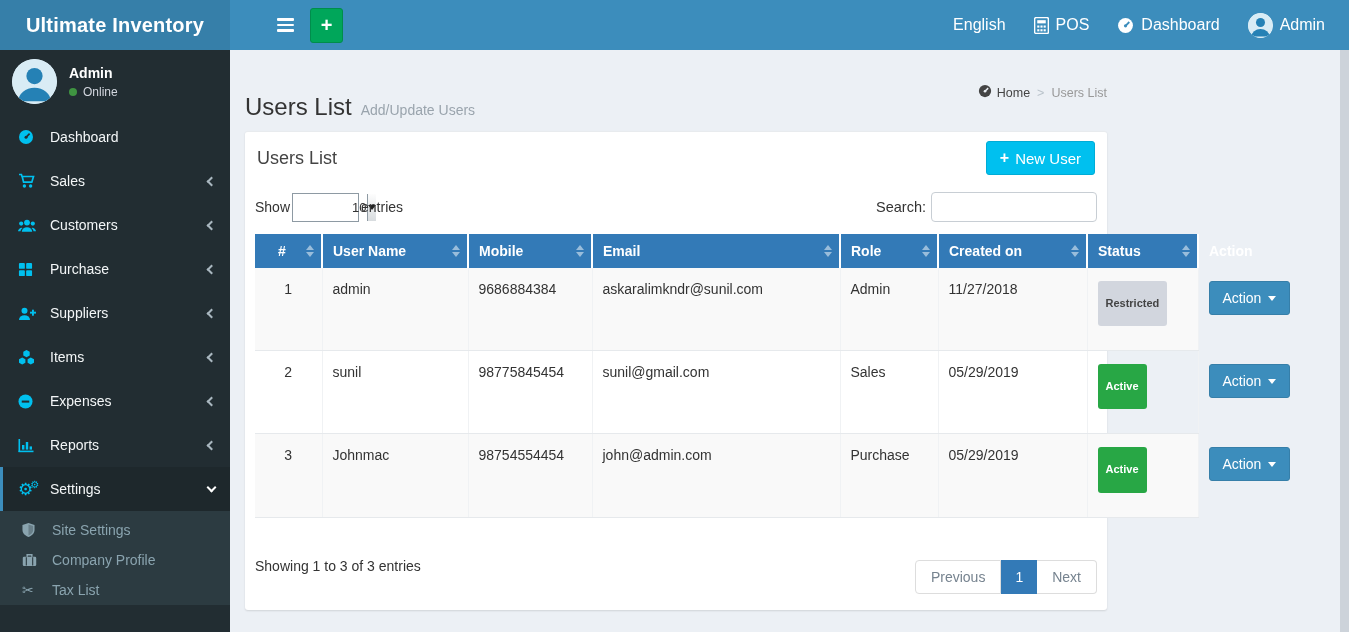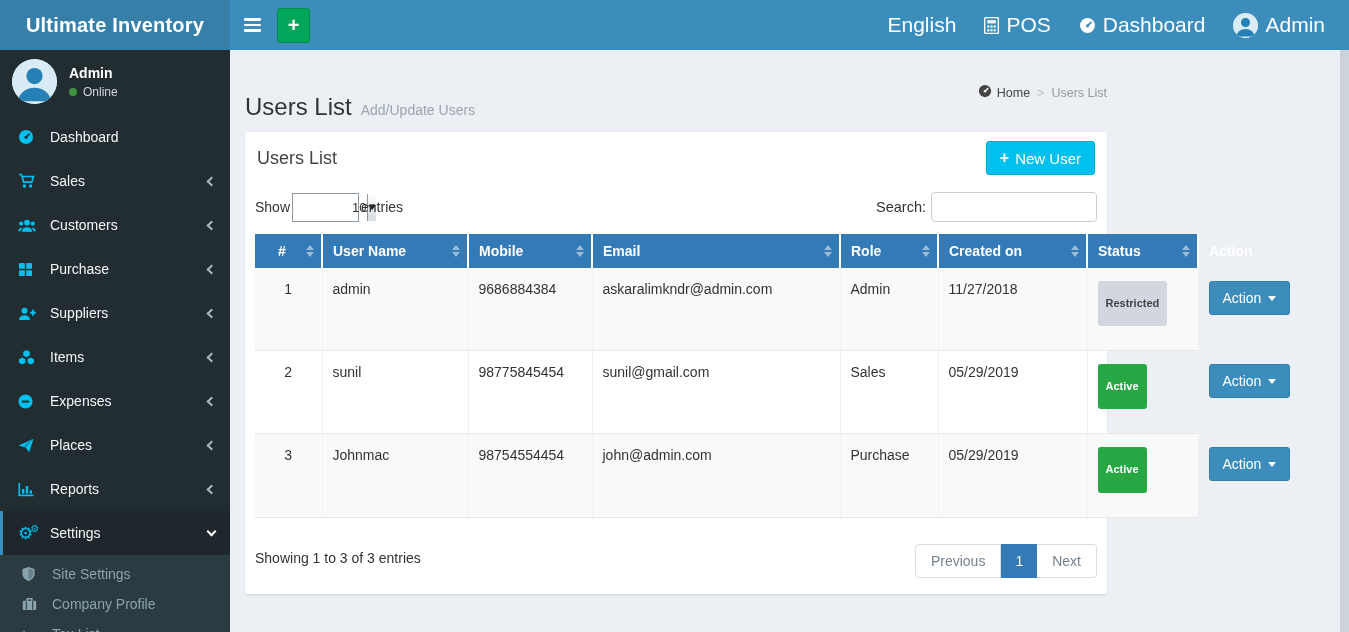--- a/index.html
+++ b/index.html
@@ -1,27 +1,27 @@
 <!DOCTYPE html>
 <html><head>
 <meta charset="utf-8">
 <style>
   * { box-sizing: border-box; margin: 0; padding: 0; }
   html,body { width:1349px; height:632px; overflow:hidden; }
   body { font-family:"Liberation Sans", sans-serif; background:#ecf0f5; position:relative; font-size:14px; color:#333; }
 
   
-  .navbar { position:absolute; top:0; left:0; width:1349px; height:50px; background:#3c8dbc; display:flex; align-items:center; }
+  .navbar { position:absolute; top:0; left:0; width:1349px; height:50px; background:#3c8dbc; display:flex; align-items:center;gap:33px; }
   .logo { width:230px; height:50px; background:#367fa9; color:#fff; font-weight:bold; font-size:20px; display:flex; align-items:center; justify-content:center; flex:0 0 230px; letter-spacing:.2px; }
   .nav-left { display:flex; align-items:center; height:50px; }
   .hamburger { width:45px; height:50px; display:flex; flex-direction:column; justify-content:center; align-items:center; gap:3px; cursor:pointer; }
   .hamburger i { display:block; width:17px; height:2.5px; background:#fff; border-radius:1px; }
   .add-btn { width:33px; height:35px; background:#00a65a; border:1px solid #008d4c; border-radius:3px; color:#fff; font-size:20px; font-weight:bold; display:flex; align-items:center; justify-content:center; margin-left:2px; cursor:pointer; }
   .nav-right { margin-left:auto; display:flex; align-items:center; height:50px; padding-right:10px; }
-  .nav-item { display:flex; align-items:center; gap:7px; color:#fff; font-size:21px; padding:0 14px; height:50px; cursor:pointer; }
+  .nav-item { display:flex; align-items:center; gap:7px; color:#fff; font-size:16px; padding:0 14px; height:50px; cursor:pointer; }
   .nav-item svg { display:block; }
   .nav-avatar { width:25px; height:25px; border-radius:50%; overflow:hidden; display:block; background:#d9ecf5; }
 
   
   .sidebar { position:absolute; top:50px; left:0; width:230px; height:582px; background:#222d32; overflow:hidden; }
   .user-panel { display:flex; align-items:center; gap:12px; padding:10px 10px 12px 12px; height:65px; }
   .user-avatar { width:45px; height:45px; border-radius:50%; overflow:hidden; background:#d9ecf5; flex:0 0 45px; }
   .user-name { color:#fff; font-weight:bold; font-size:14px; margin-bottom:4px; }
   .user-status { color:#d2d6de; font-size:12px; display:flex; align-items:center; gap:6px; }
   .dot { width:8px; height:8px; border-radius:50%; background:#3f9441; display:inline-block; }
@@ -83,21 +83,21 @@
   tbody tr:nth-child(odd) { background:#f9f9f9; }
   td.cell-num { text-align:center; }
   .badge { display:inline-block; padding:16px 8px; font-size:11px; font-weight:bold; border-radius:3px; line-height:1.2; }
   .badge-restricted { background:#d2d6de; color:#444; }
   .badge-active { background:#28a745; color:#fff; }
   .action-btn { background:#3c8dbc; border:1px solid #367fa9; color:#fff; font-size:14px; font-family:inherit; padding:8px 13px; border-radius:3px; display:inline-flex; align-items:center; gap:7px; cursor:pointer; }
   .caret { width:0; height:0; border-left:4px solid transparent; border-right:4px solid transparent; border-top:5px solid #fff; }
 
   .table-footer { display:flex; align-items:center; justify-content:space-between; margin-top:16px; }
   .info { font-size:14px; color:#333; padding-top:4px; }
-  .pagination { display:flex; margin-top:10px; }
+  .pagination { display:flex; margin-top:26px; }
   .page-btn { background:#fff; border:1px solid #ddd; color:#76838f; font-size:14px; padding:8px 15px; cursor:pointer; }
   .page-btn.prev { border-radius:4px 0 0 4px; }
   .page-btn.next { border-radius:0 4px 4px 0; border-left:none; }
   .page-btn.active { background:#337ab7; border-color:#337ab7; color:#fff; padding:8px 13px; }
 </style>
 </head>
 <body>
 
 <div class="navbar">
   <div class="logo">Ultimate Inventory</div>
@@ -243,30 +243,20 @@
       <span class="chev-l"></span>
     </li>
     <li class="menu-item">
       <span class="micon">
         <svg width="15" height="15" viewBox="0 0 16 16">
             <circle cx="8" cy="8" r="7.5" fill="currentColor"></circle>
             <rect x="4" y="7" width="8" height="2.2" fill="#222d32"></rect>
           </svg>
       </span>
       <span class="lbl">Expenses</span>
-      <span class="chev-l"></span>
-    </li>
-    <li class="menu-item">
-      <span class="micon">
-        <svg width="16" height="15" viewBox="0 0 16 15" fill="currentColor">
-            <path d="M0.5 7.6L15.5 0.8l-4.3 13.4-3.6-4.8z"></path>
-            <path d="M7.6 9.4L15.5 0.8 6.2 7.6z" fill="#222d32" opacity="0.35"></path>
-          </svg>
-      </span>
-      <span class="lbl">Places</span>
       <span class="chev-l"></span>
     </li>
     <li class="menu-item">
       <span class="micon">
         <svg width="16" height="15" viewBox="0 0 16 15" fill="currentColor">
             <rect x="0.5" y="1" width="1.6" height="13"></rect>
             <rect x="0.5" y="12.6" width="15" height="1.6"></rect>
             <rect x="4" y="7" width="2.4" height="4.6"></rect>
             <rect x="7.8" y="4" width="2.4" height="7.6"></rect>
             <rect x="11.6" y="8.4" width="2.4" height="3.2"></rect>
@@ -403,21 +393,21 @@
                   <span class="dn"></span>
                 </span></th>
             <th><span>Action</span></th>
           </tr>
         </thead>
         <tbody>
           <tr>
             <td class="cell-num">1</td>
             <td>admin</td>
             <td>9686884384</td>
-            <td>askaralimkndr@admin.com</td>
+            <td>askaralimkndr@sunil.com</td>
             <td>Admin</td>
             <td>11/27/2018</td>
             <td><span class="badge badge-restricted">Restricted</span></td>
             <td><button class="action-btn">
                   <span>Action</span>
                   <span class="caret"></span>
                 </button></td>
           </tr>
           <tr>
             <td class="cell-num">2</td>

